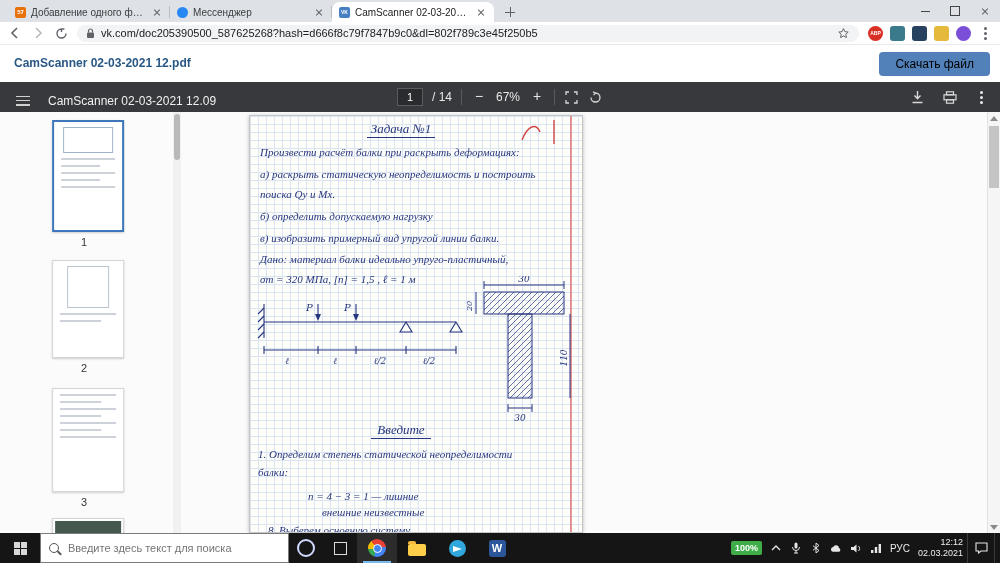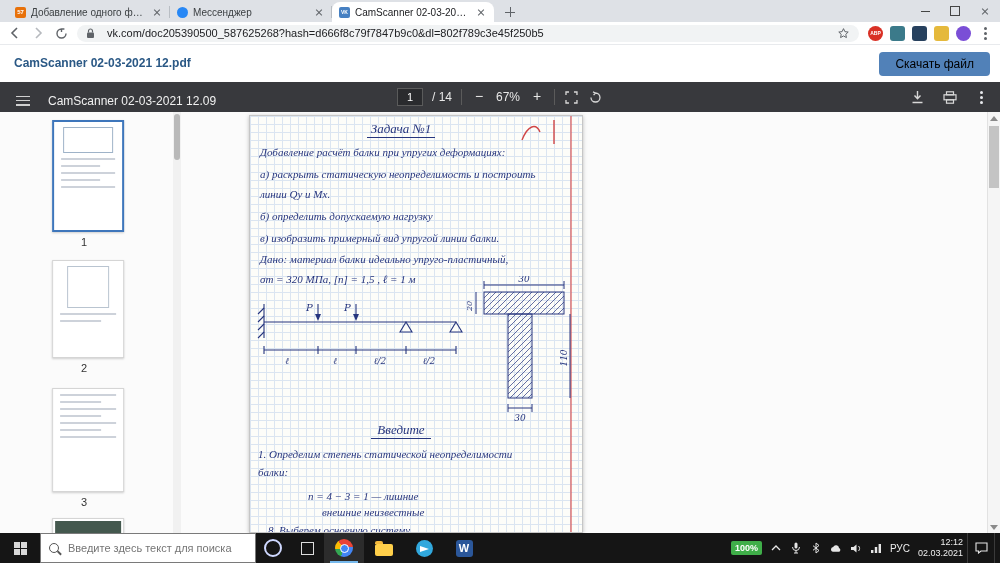--- a/index.html
+++ b/index.html
@@ -30,21 +30,21 @@
   .winbtn{width:30px;height:22px;display:flex;align-items:center;justify-content:center;color:#333;}
   .minim{width:9px;height:1px;background:#444;}
   .maxim{width:8px;height:8px;border:1px solid #444;}
 
   
   .addrbar{position:absolute;left:0;top:22px;right:0;height:23px;background:#fff;display:flex;align-items:center;
     padding:0 8px;gap:9px;border-bottom:1px solid #e8eaed;box-sizing:border-box;}
   .navic{width:14px;height:14px;color:#5f6368;display:flex;align-items:center;justify-content:center;}
   .navic.dis{color:#b6b9be;}
   .urlpill{flex:1;height:17px;background:#f1f3f4;border-radius:9px;display:flex;align-items:center;
-    gap:12px;padding:0 9px;font-size:11px;color:#202124;min-width:0;}
+    gap:6px;padding:0 9px;font-size:11px;color:#202124;min-width:0;}
   .urltext{flex:1;overflow:hidden;white-space:nowrap;text-overflow:ellipsis;}
   .extrow{display:flex;align-items:center;gap:7px;}
   .extic{width:15px;height:15px;border-radius:3px;display:flex;align-items:center;justify-content:center;
     color:#fff;font-size:5px;font-weight:bold;}
   .kebab{width:14px;height:14px;display:flex;flex-direction:column;align-items:center;justify-content:center;gap:2px;}
   .kebab i{width:3px;height:3px;border-radius:50%;background:#5f6368;display:block;}
   .kebab.light i{background:#e8eaed;}
 
   
   .vkstrip{position:absolute;left:0;top:45px;right:0;height:37px;background:#fff;}
@@ -101,21 +101,21 @@
   .tri-up{width:0;height:0;border:4px solid transparent;border-bottom:5px solid #8a8a8a;margin-top:-4px;}
   .tri-dn{width:0;height:0;border:4px solid transparent;border-top:5px solid #8a8a8a;margin-bottom:-4px;}
   .vthumb{position:absolute;left:1px;right:1px;top:14px;height:62px;background:#c4c4c4;}
 
   
   .taskbar{position:absolute;left:0;right:0;bottom:0;height:30px;background:#151515;display:flex;align-items:stretch;color:#fff;}
   .tbbtn{display:flex;align-items:center;justify-content:center;}
   .startbtn{width:40px;}
   .winlogo{display:grid;grid-template-columns:6px 6px;grid-template-rows:6px 6px;gap:1px;}
   .winlogo i{background:#d8d8d8;display:block;}
-  .tbsearch{width:216px;background:#fff;border:1px solid #7a7a7a;display:flex;align-items:center;gap:7px;
+  .tbsearch{width:249px;background:#fff;border:1px solid #7a7a7a;display:flex;align-items:center;gap:7px;
     padding:0 8px;box-sizing:border-box;}
   .mag{width:8px;height:8px;border:1.5px solid #555;border-radius:50%;position:relative;flex:0 0 auto;}
   .mag::after{content:"";position:absolute;width:5px;height:1.5px;background:#555;right:-4px;bottom:-1px;transform:rotate(45deg);}
   .tbsearch input{border:none;outline:none;background:transparent;font-size:11px;color:#444;width:100%;
     font-family:"Liberation Sans",sans-serif;}
   .cortana{width:34px;} .ring{width:14px;height:14px;border:2px solid #cfd8ff;border-radius:50%;}
   .taskview{width:34px;} .tv{width:11px;height:11px;border:1.5px solid #ddd;position:relative;}
   .appbtn{width:40px;position:relative;}
   .appbtn.active{background:rgba(255,255,255,.10);}
   .appbtn.active::after{content:"";position:absolute;left:6px;right:6px;bottom:0;height:2px;background:#76b9ed;}
@@ -314,23 +314,23 @@
     </div>
 
     <div class="docpage">
       <div class="redline"></div>
       <svg width="52" height="28" viewBox="0 0 52 28" style="position:absolute;left:266px;top:2px;">
         <path d="M6 22 C12 7 20 5 24 14" fill="none" stroke="#d04545" stroke-width="1.4"></path>
         <path d="M38 2 L38 26" fill="none" stroke="#d04545" stroke-width="1.4"></path>
       </svg>
 
       <div class="hw hw-title"><span>Задача №1</span></div>
-      <div class="hw" style="left:10px;top:30px;">Добавление расчёт балки при упругих деформациях:</div>
+      <div class="hw" style="left:10px;top:30px;">Произвести расчёт балки при раскрыть деформациях:</div>
       <div class="hw" style="left:10px;top:52px;">а) раскрыть статическую неопределимость и построить</div>
-      <div class="hw" style="left:10px;top:72px;">линии Qy и Mx.</div>
+      <div class="hw" style="left:10px;top:72px;">поиска Qy и Mx.</div>
       <div class="hw" style="left:10px;top:94px;">б) определить допускаемую нагрузку</div>
       <div class="hw" style="left:10px;top:116px;">в) изобразить примерный вид упругой линии балки.</div>
       <div class="hw" style="left:10px;top:137px;">Дано: материал балки идеально упруго-пластичный,</div>
       <div class="hw" style="left:10px;top:157px;">σт = 320 МПа,  [n] = 1,5 ,   ℓ = 1 м</div>
 
       <svg width="215" height="78" viewBox="0 0 215 78" style="position:absolute;left:6px;top:182px;">
         <g stroke="#26357e" stroke-width="1.1" fill="none">
           <line x1="8" y1="6" x2="8" y2="40"></line>
           <line x1="8" y1="10" x2="2" y2="16"></line>
             <line x1="8" y1="18" x2="2" y2="24"></line>

